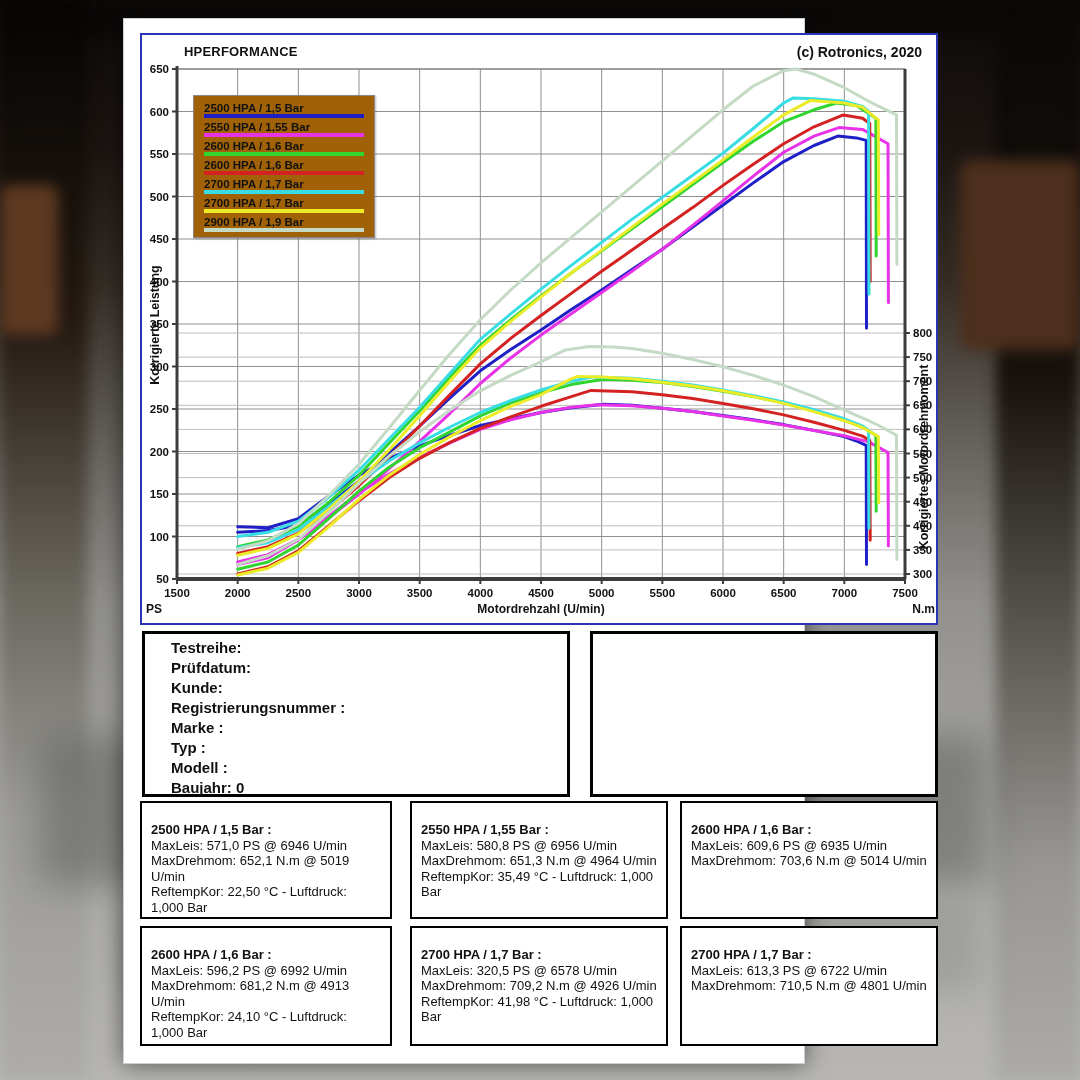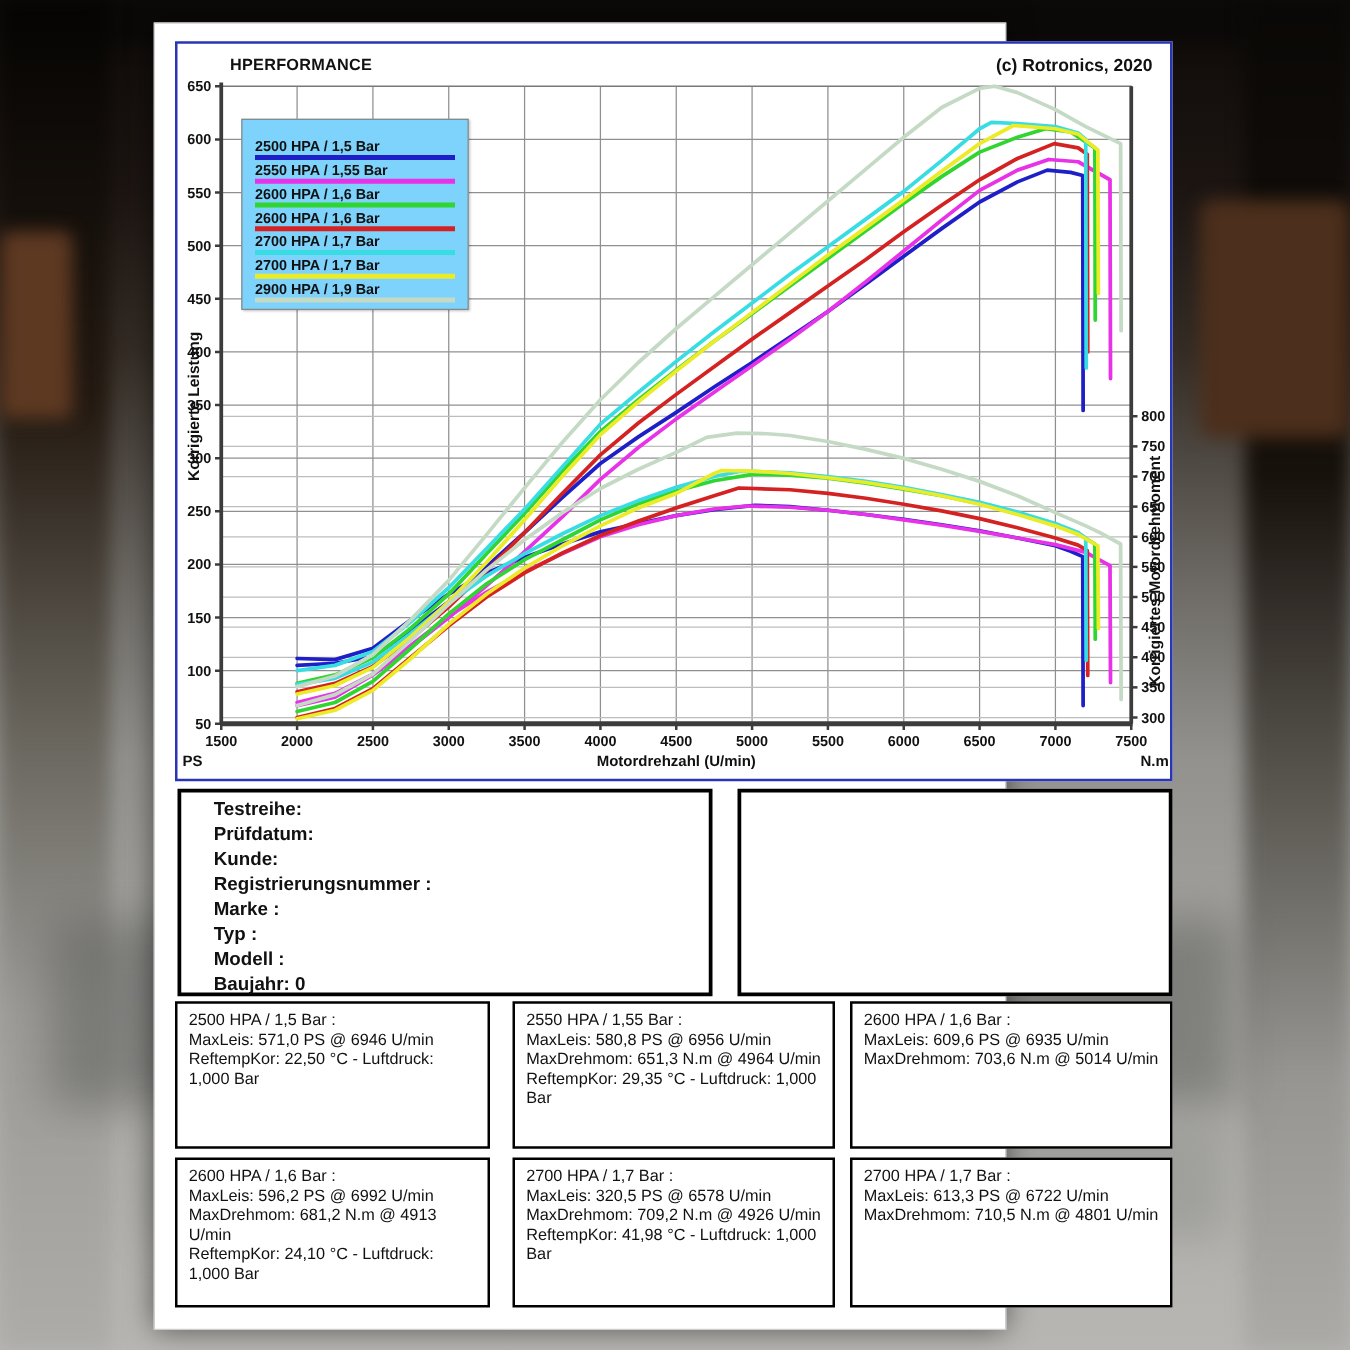--- a/index.html
+++ b/index.html
@@ -41,39 +41,39 @@
     transform:rotate(-90deg); text-align:center;
     font-size:12.5px; font-weight:bold; color:#111;
   }
   .axis-title-right {
     position:absolute; left:618px; top:414px; width:330px; height:16px;
     transform:rotate(-90deg); text-align:center;
     font-size:12.5px; font-weight:bold; color:#111;
   }
   .legend {
     position:absolute; left:51px; top:60px; width:182px;
-    background:#7dd3fc; border:1px solid #888; box-shadow:1px 1px 2px rgba(0,0,0,.25);
-    padding:15px 0 3px 0;
+    background:#a16207; border:1px solid #888; box-shadow:1px 1px 2px rgba(0,0,0,.25);
+    padding:5px 0 3px 0;
   }
   .legend-item { padding:1px 10px 2px 10px; }
   .legend-label { font-size:11.5px; font-weight:bold; color:#111; white-space:nowrap; }
   .legend-bar { height:4px; margin-top:0px; }
 
   .info-box {
     position:absolute; border:3px solid #000; background:#fff;
     padding:4px 26px; font-size:15px; font-weight:bold; color:#111; line-height:1.33;
   }
   .info-box-main { left:18px; top:612px; width:428px; height:166px; }
   .info-box-empty { left:466px; top:612px; width:348px; height:166px; }
 
   .result-box {
     position:absolute; border:2px solid #000; background:#fff;
     padding:5px 9px; font-size:13px; color:#111; line-height:1.2;
   }
-  .result-title { font-weight:normal; }
+  .result-title { font-weight:bold;margin-top:14px; }
   svg text { font-family:"Liberation Sans", sans-serif; }
 </style>
 </head>
 <body>
 
 <div class="bg-decor bg-beam"></div>
 <div class="bg-decor bg-pillar-left"></div>
 <div class="bg-decor bg-pillar-right"></div>
 <div class="bg-decor bg-chair-left"></div>
 <div class="bg-decor bg-chair-right"></div>
@@ -265,27 +265,28 @@
       <div>Typ  :</div>
       <div>Modell  :</div>
       <div>Baujahr: 0</div>
     </div>
   <div class="info-box info-box-empty"></div>
 
   <div id="results">
       <div class="result-box" style="left: 16px; top: 782px; width: 252px; height: 118px;">
         <div class="result-title">2500 HPA / 1,5 Bar :</div>
         <div>MaxLeis: 571,0 PS @ 6946 U/min</div>
+        <div>MaxDrehmom: 652,1 N.m @ 5019 U/min</div>
         <div>ReftempKor: 22,50 °C - Luftdruck: 1,000 Bar</div>
       </div>
       <div class="result-box" style="left: 286px; top: 782px; width: 258px; height: 118px;">
         <div class="result-title">2550 HPA / 1,55 Bar :</div>
         <div>MaxLeis: 580,8 PS @ 6956 U/min</div>
         <div>MaxDrehmom: 651,3 N.m @ 4964 U/min</div>
-        <div>ReftempKor: 29,35 °C - Luftdruck: 1,000 Bar</div>
+        <div>ReftempKor: 35,49 °C - Luftdruck: 1,000 Bar</div>
       </div>
       <div class="result-box" style="left: 556px; top: 782px; width: 258px; height: 118px;">
         <div class="result-title">2600 HPA / 1,6 Bar :</div>
         <div>MaxLeis: 609,6 PS @ 6935 U/min</div>
         <div>MaxDrehmom: 703,6 N.m @ 5014 U/min</div>
       </div>
       <div class="result-box" style="left: 16px; top: 907px; width: 252px; height: 120px;">
         <div class="result-title">2600 HPA / 1,6 Bar :</div>
         <div>MaxLeis: 596,2 PS @ 6992 U/min</div>
         <div>MaxDrehmom: 681,2 N.m @ 4913 U/min</div>

